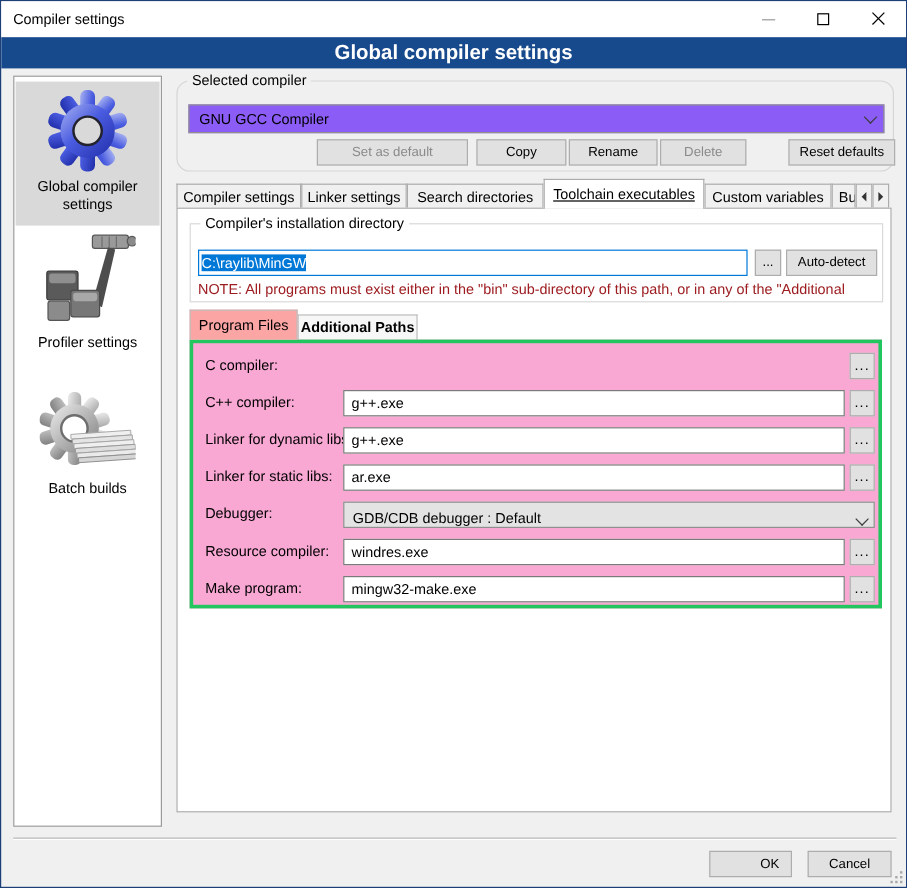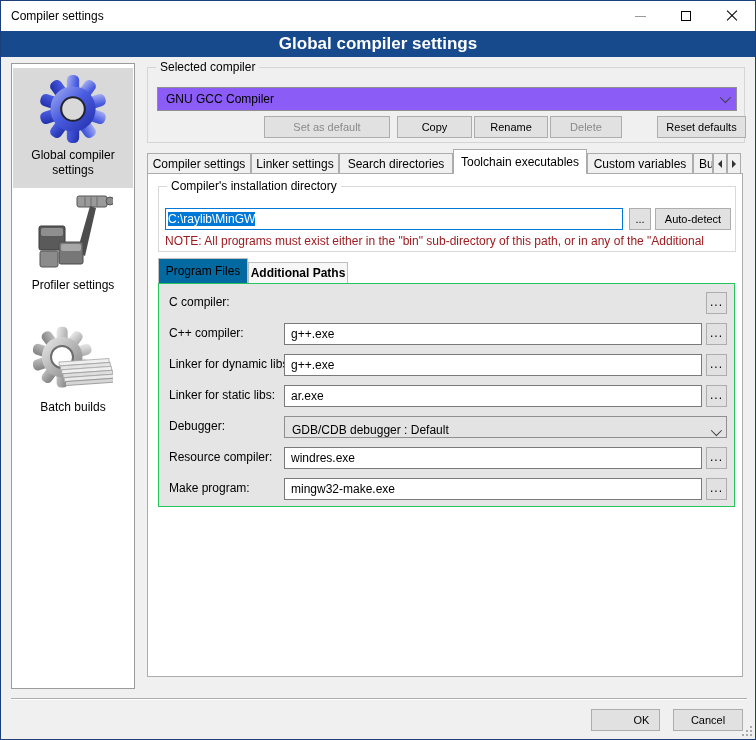--- a/index.html
+++ b/index.html
@@ -34,21 +34,21 @@
   .nav-item.selected { background:#d9d9d9; }
   .nav-item .icon { display:block; margin:4px auto 2px auto; }
   .nav-label { display:block; line-height:15px; }
 
   
   .groupbox { position:absolute; border:1px solid #d5d5d5; }
   .groupbox legend,.gb-legend { position:absolute; top:-8px; left:8px; background:#f0f0f0;
     padding:0 4px; font-size:12px; }
   .gb-legend-white { background:#fff; }
 
-  .sel-compiler { left:146px; top:66px; width:598px; height:76px; }
+  .sel-compiler { left:146px; top:66px; width:598px; height:76px;border-radius:11px; }
   .combo { position:absolute; height:24px; background:#8b5cf6; border:1px solid #8f8f8f;
            display:flex; align-items:center; padding:0 8px; cursor:default; }
   .combo .chev { margin-left:auto; }
   .chev { width:9px; height:9px; position:relative; }
   .chev::before { content:""; position:absolute; left:1px; top:0; width:7px; height:7px;
     border-right:1px solid #3c3c3c; border-bottom:1px solid #3c3c3c; transform:rotate(45deg) translateY(-2px); }
 
   .btn { position:absolute; height:22px; background:#e1e1e1; border:1px solid #adadad;
          font-size:11px; text-align:center; line-height:20px; cursor:default; }
   .btn.disabled { color:#8a8a8a; }
@@ -70,27 +70,27 @@
 
   .dir-group { left:10px; top:12px; width:578px; height:66px; border-color:#d9d9d9; }
   .pathfield { position:absolute; left:6px; top:21px; width:458px; height:22px; background:#fff;
                border:1px solid #0078d7; line-height:20px; padding-left:2px; white-space:nowrap;
                overflow:hidden; cursor:text; }
   .pathfield .sel { background:#0078d7; color:#fff; }
   .note { position:absolute; left:6px; top:47px; width:568px; color:#9d1c20; white-space:nowrap;
           overflow:hidden; }
 
   
-  .subtab { position:absolute; background:#0369a1; border:1px solid #bfbfbf; border-bottom:none;
+  .subtab { position:absolute; background:#fca5a5; border:1px solid #bfbfbf; border-bottom:none;
             text-align:center; white-space:nowrap; overflow:hidden; cursor:default; }
   .subtab.active { top:84px; height:25px; line-height:24px; z-index:3; }
   .subtab.inactive { top:88px; height:21px; line-height:20px; background:#f7f7f7; }
 
   .subpanel { position:absolute; left:10px; top:109px; width:577px; height:224px;
-              background:#e5e5e5; border:1px solid #22c55e; }
+              background:#f9a8d4; border:3px solid #22c55e; }
 
   .frow { position:absolute; left:0; width:100%; height:22px; }
   .frow .flabel { position:absolute; left:10px; top:3px; }
   .ffield { position:absolute; left:125px; width:418px; height:22px; background:#fff;
             border:1px solid #7a7a7a; line-height:20px; padding-left:6px; white-space:nowrap;
             overflow:hidden; cursor:text; }
   .fbrowse { position:absolute; left:547px; width:21px; height:22px; background:#e1e1e1;
              border:1px solid #adadad; text-align:center; line-height:18px; letter-spacing:1px;
              cursor:default; }
   .fcombo { position:absolute; left:125px; width:443px; height:22px; background:#e3e3e3;
@@ -207,21 +207,21 @@
     <div class="btn disabled" style="left:116px; top:48px; width:126px;">Set as default</div>
     <div class="btn" style="left:249px; top:48px; width:75px;">Copy</div>
     <div class="btn" style="left:326px; top:48px; width:74px;">Rename</div>
     <div class="btn disabled" style="left:402px; top:48px; width:72px;">Delete</div>
     <div class="btn" style="left:509px; top:48px; width:89px;">Reset defaults</div>
   </div>
 
   <div class="tab" style="left:146px; width:104px;">Compiler settings</div>
   <div class="tab" style="left:250px; width:88px;">Linker settings</div>
   <div class="tab" style="left:338px; width:114px;">Search directories</div>
-  <div class="tab active" style="left:452px; width:134px;">Toolchain executables</div>
+  <div class="tab active" style="left:452px; width:134px;text-decoration:underline;">Toolchain executables</div>
   <div class="tab" style="left:586px; width:106px;">Custom variables</div>
   <div class="tab" style="left:692px; width:20px; text-align:left; padding-left:5px;">Build options</div>
   <div class="tab-arrow" style="left:712px;">
       <span class="tri-left"></span>
     </div>
   <div class="tab-arrow" style="left:726px;">
       <span class="tri-right"></span>
     </div>
 
   <div class="tabpage">

